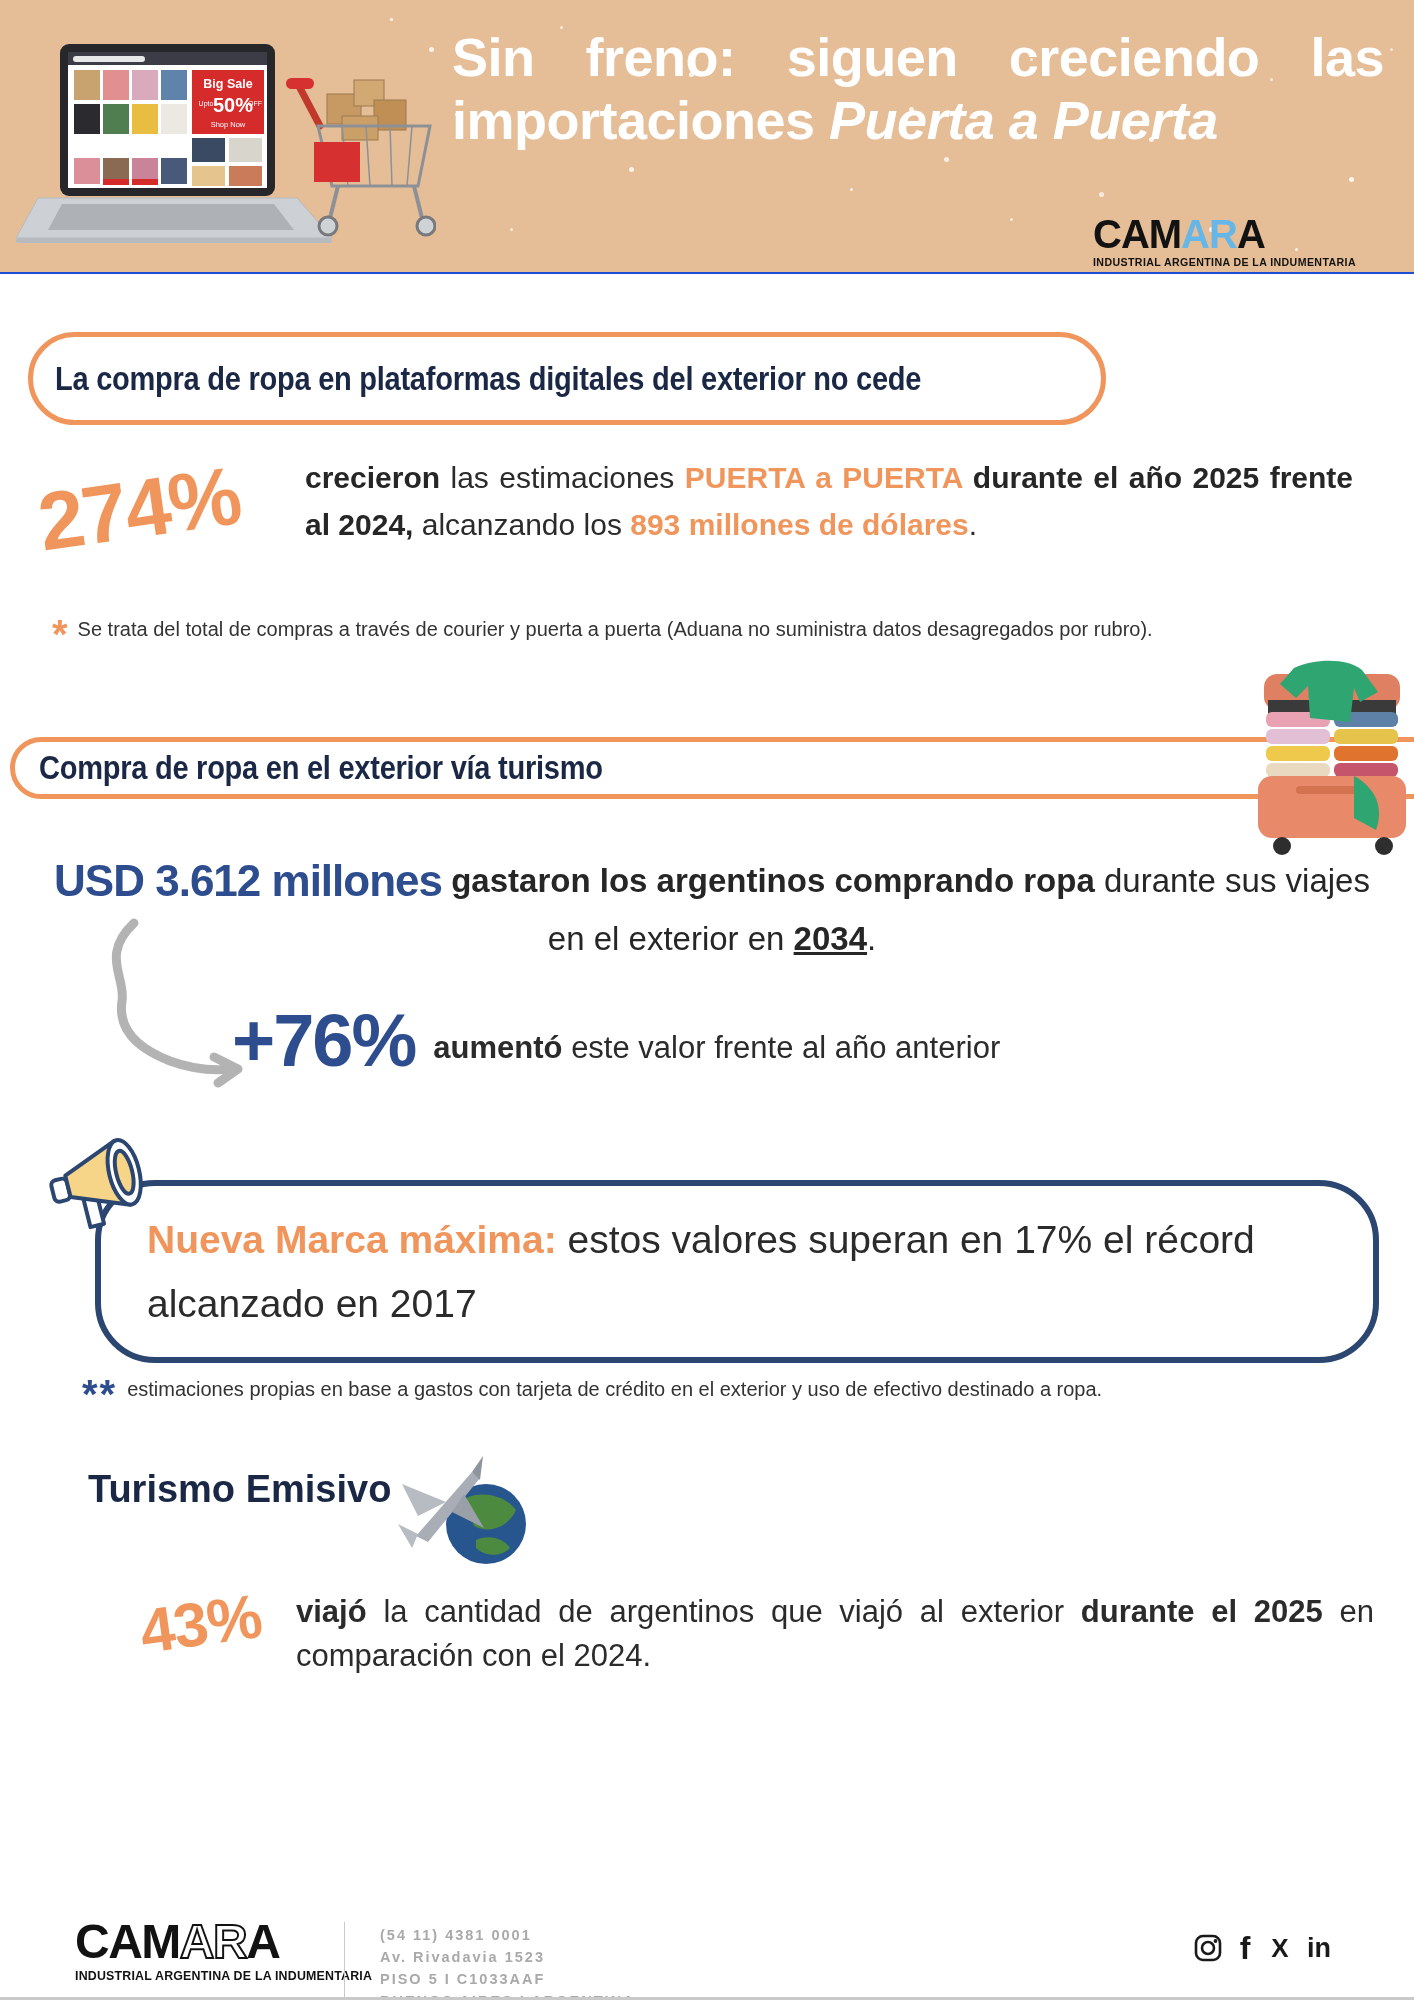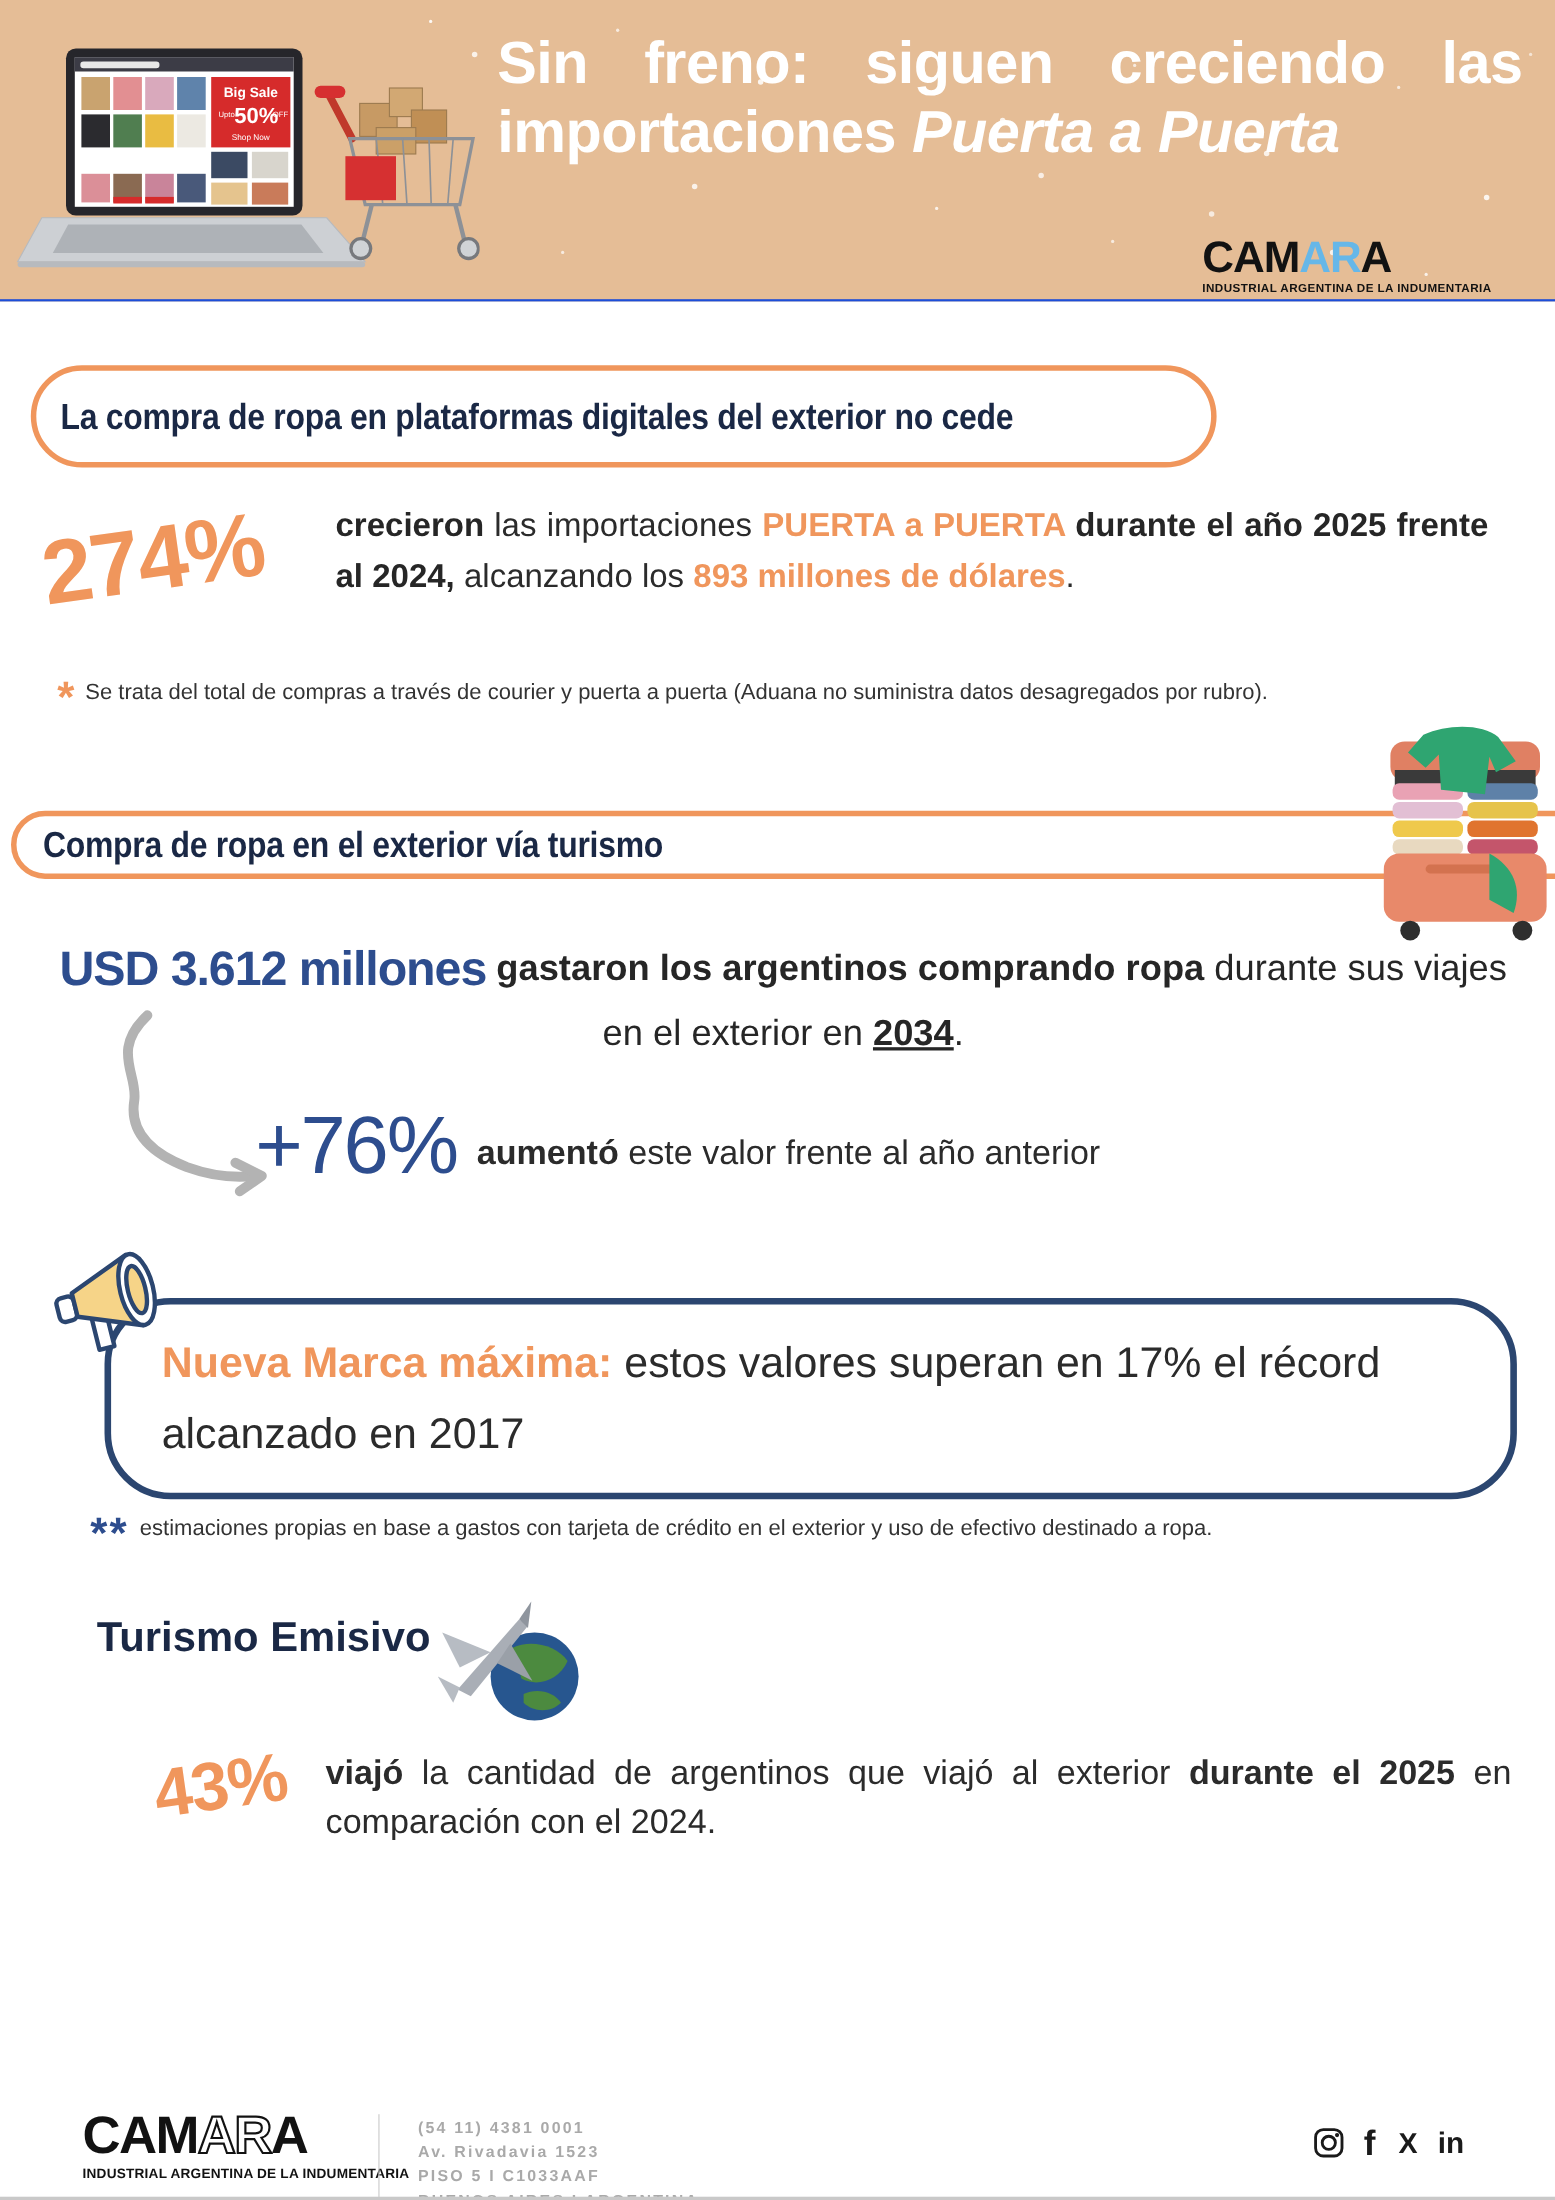--- a/index.html
+++ b/index.html
@@ -57,21 +57,21 @@
 
   .usd-para{position:absolute;left:52px;top:848px;width:1320px;margin:0;font-size:33px;font-weight:bold;
             line-height:1.5;text-align:center;color:#262626;}
   .usd-big{font-size:44px;color:#2D4D8E;letter-spacing:-1px;vertical-align:-4px;}
   .usd-reg{font-weight:normal;}
   .usd-year{text-decoration:underline;}
 
   .arrow-svg{position:absolute;left:82px;top:915px;}
 
   .pct-row{position:absolute;left:232px;top:998px;white-space:nowrap;}
-  .pct-big{font-size:74px;font-weight:normal;color:#2D4D8E;letter-spacing:-2px;vertical-align:-8px;}
+  .pct-big{font-size:74px;font-weight:bold;color:#2D4D8E;letter-spacing:-2px;vertical-align:-8px;}
   .pct-text{font-size:31px;margin-left:18px;color:#2b2b2b;}
 
   .callout{position:absolute;left:95px;top:1180px;width:1180px;min-height:76px;border:6px solid #2B4670;
            border-radius:60px;background:#fff;padding:22px 46px 20px 46px;font-size:39px;line-height:1.65;color:#2b2b2b;}
   .callout-label{color:#F0965C;font-weight:bold;}
   .megaphone{position:absolute;left:44px;top:1124px;z-index:3;}
 
   .turismo-h{position:absolute;left:88px;top:1468px;margin:0;font-size:38px;font-weight:bold;color:#1A2845;}
   .plane{position:absolute;left:386px;top:1438px;}
 
@@ -166,21 +166,21 @@
       <span class="word"><span>CAM</span><span class="mid">AR</span><span>A</span></span>
       <div class="logo-tagline">INDUSTRIAL ARGENTINA DE LA INDUMENTARIA</div>
     </div>
   </div>
 
   <div class="pill pill1">
     <h2>La compra de ropa en plataformas digitales del exterior no cede</h2>
   </div>
 
   <div class="big-orange stat1-value">274%</div>
-  <p class="stat1-text"><b>crecieron</b><span> las importaciones </span><span class="orange-b">PUERTA a PUERTA</span><b> durante el año 2025 frente al 2024,</b><span> alcanzando los </span><span class="orange-b">893 millones de dólares</span><span>.</span></p>
+  <p class="stat1-text"><b>crecieron</b><span> las estimaciones </span><span class="orange-b">PUERTA a PUERTA</span><b> durante el año 2025 frente al 2024,</b><span> alcanzando los </span><span class="orange-b">893 millones de dólares</span><span>.</span></p>
 
   <p class="footnote fn1"><span class="fn-star">*</span><span>Se trata del total de compras a través de courier y puerta a puerta (Aduana no suministra datos desagregados por rubro).</span></p>
 
   <div class="pill pill2">
     <h2>Compra de ropa en el exterior vía turismo</h2>
   </div>
 
   <svg class="suitcase" width="178" height="202" viewBox="0 0 178 202">
     <rect x="28" y="18" width="136" height="36" rx="13" fill="#E08063"></rect>
     <rect x="32" y="44" width="128" height="14" fill="#3a3a3a"></rect>

